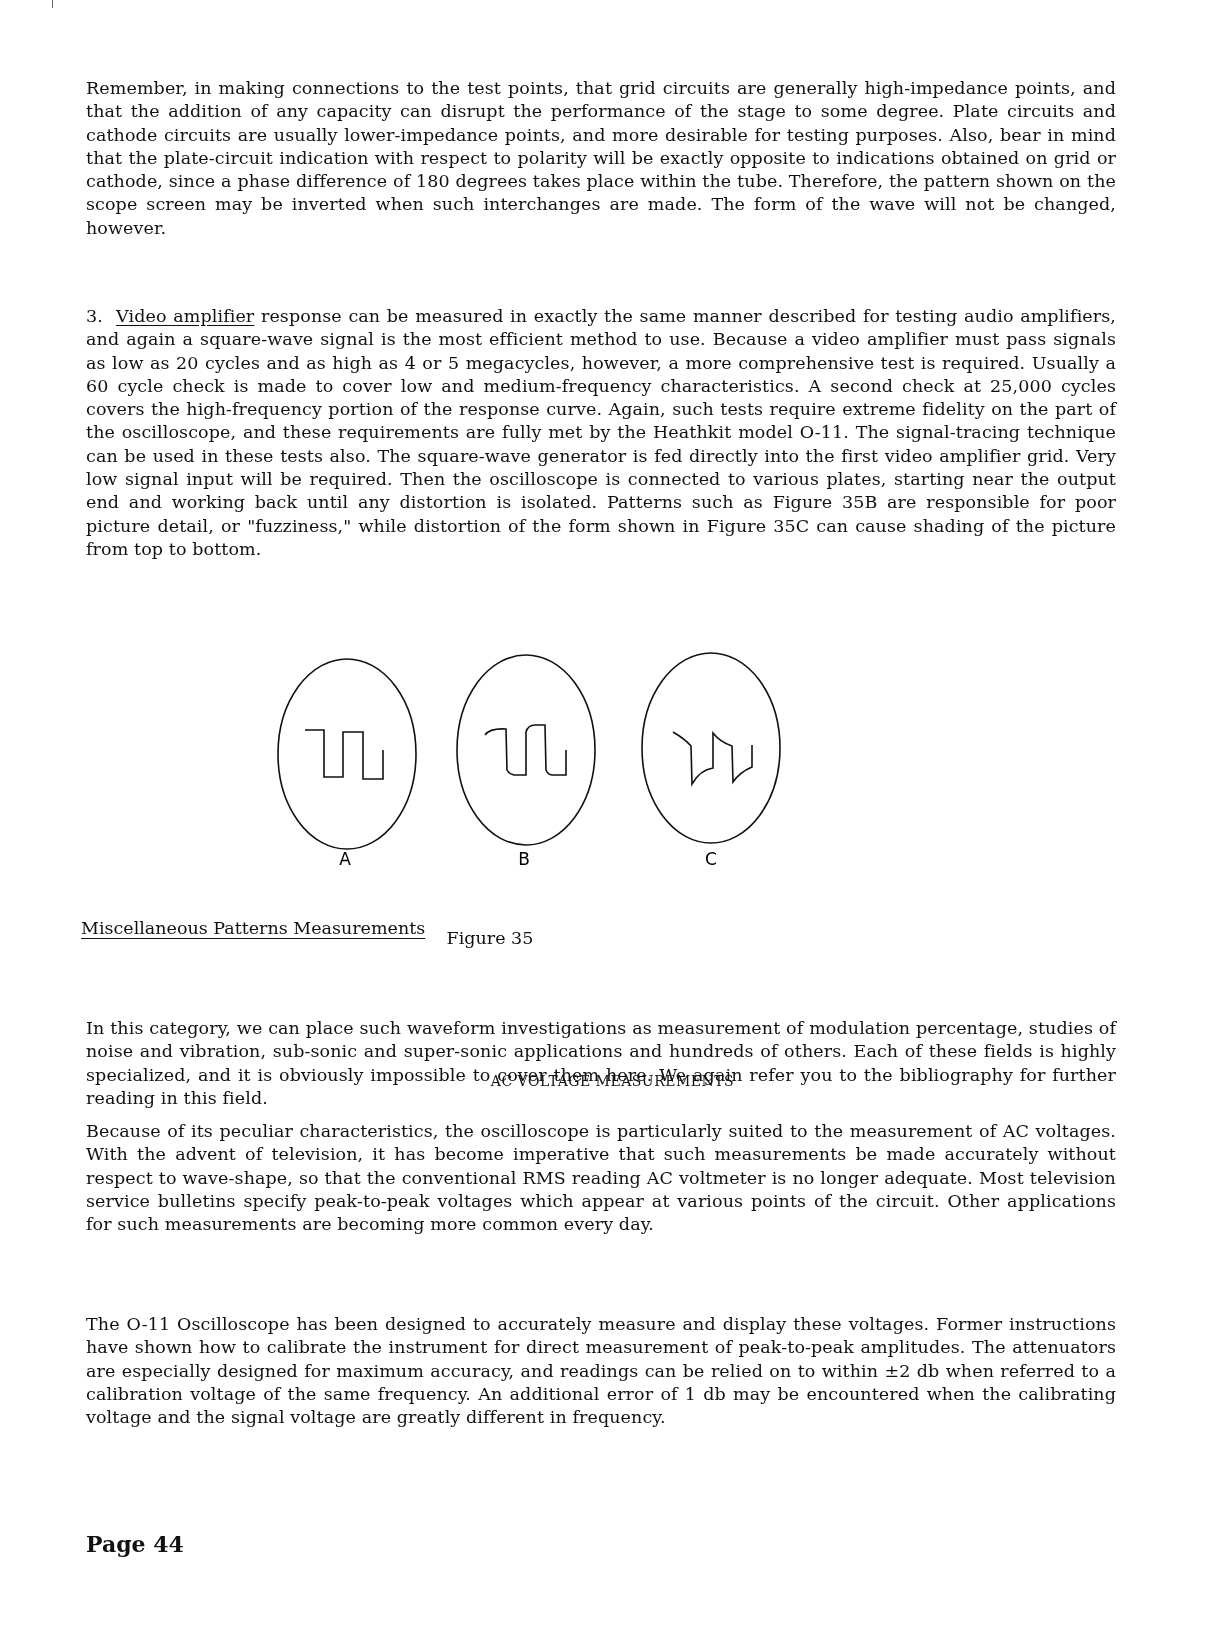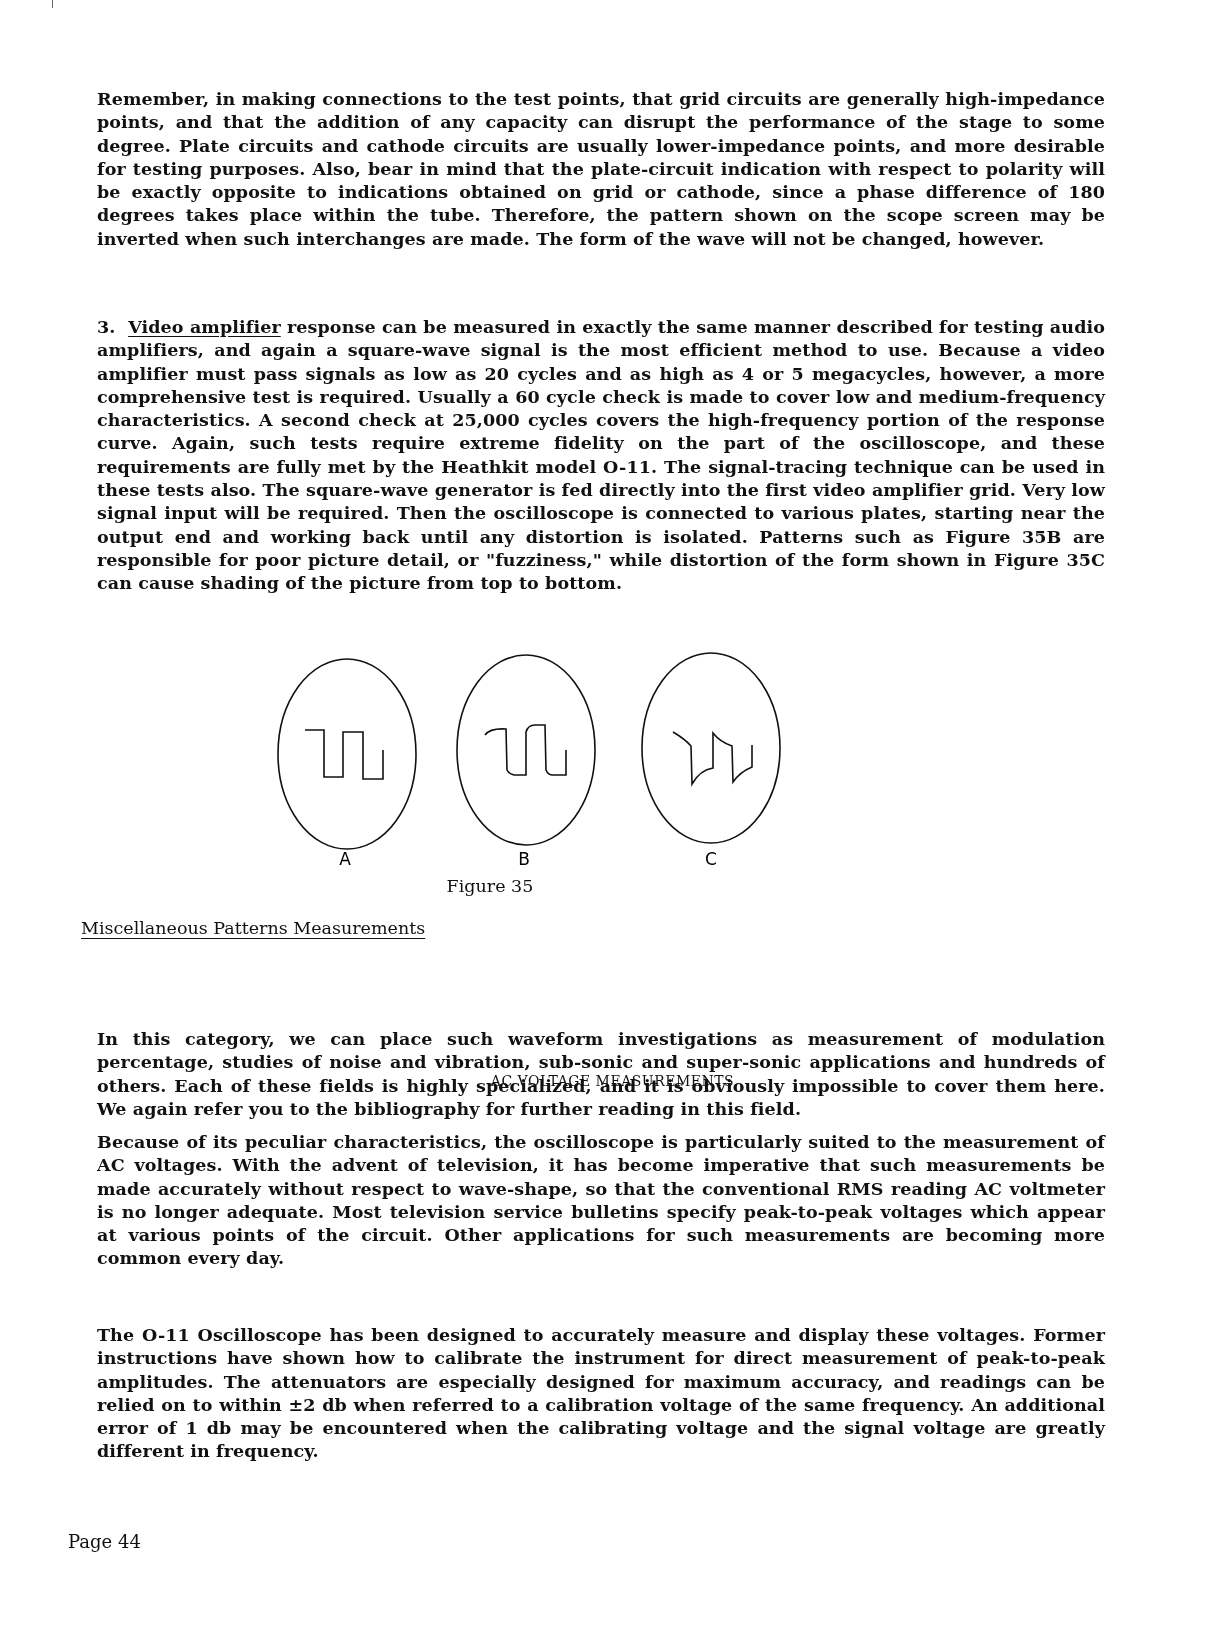--- a/index.html
+++ b/index.html
@@ -1,33 +1,33 @@
 <!DOCTYPE html>
 <html><head>
 <meta charset="utf-8">
 <style>
   html, body { margin:0; padding:0; background:#ffffff; }
   body { width:1225px; height:1631px; position:relative; overflow:hidden;
          font-family:"DejaVu Serif", "Liberation Serif", serif; color:#111; }
   .page { position:absolute; left:0; top:0; width:1225px; height:1631px; }
   .para { position:absolute; left:81px; width:1040px; font-size:17.5px; line-height:23.3px;
           text-align:justify; letter-spacing:0.1px; }
-  .para p { margin:16px;font-weight:bold; }
+  .para p { margin:5px; }
   #p1 { top:72px; }
   #p2 { top:300px; }
   #p3 { top:1012px; }
   #p4 { top:1115px; }
   #p5 { top:1308px; }
   .heading-underlined { position:absolute; left:81px; top:918px; font-size:17.5px;
           text-decoration:underline; text-underline-offset:4px; }
   .heading-center { position:absolute; left:0; width:1225px; top:1073px; text-align:center;
           font-size:14px; letter-spacing:0.5px; }
   .figure { position:absolute; left:260px; top:622px; width:700px; height:250px; }
-  .fig-caption { position:absolute; left:0; width:980px; top:876px; text-align:center; font-size:17.5px; }
-  .page-number { position:absolute; left:68px; top:1531px; font-weight:normal; font-size:18px; }
+  .fig-caption { position:absolute; left:0; width:980px; top:928px; text-align:center; font-size:17.5px; }
+  .page-number { position:absolute; left:86px; top:1531px; font-weight:bold; font-size:22px; }
   .fig-label { font-family:"DejaVu Sans", "Liberation Sans", sans-serif; font-size:17px; }
   .tick { position:absolute; left:52px; top:0; width:1px; height:8px; background:#666; }
 </style>
 </head>
 <body>
 
 <div class="page">
   <div class="tick"></div>
 
   <div class="para" id="p1">

